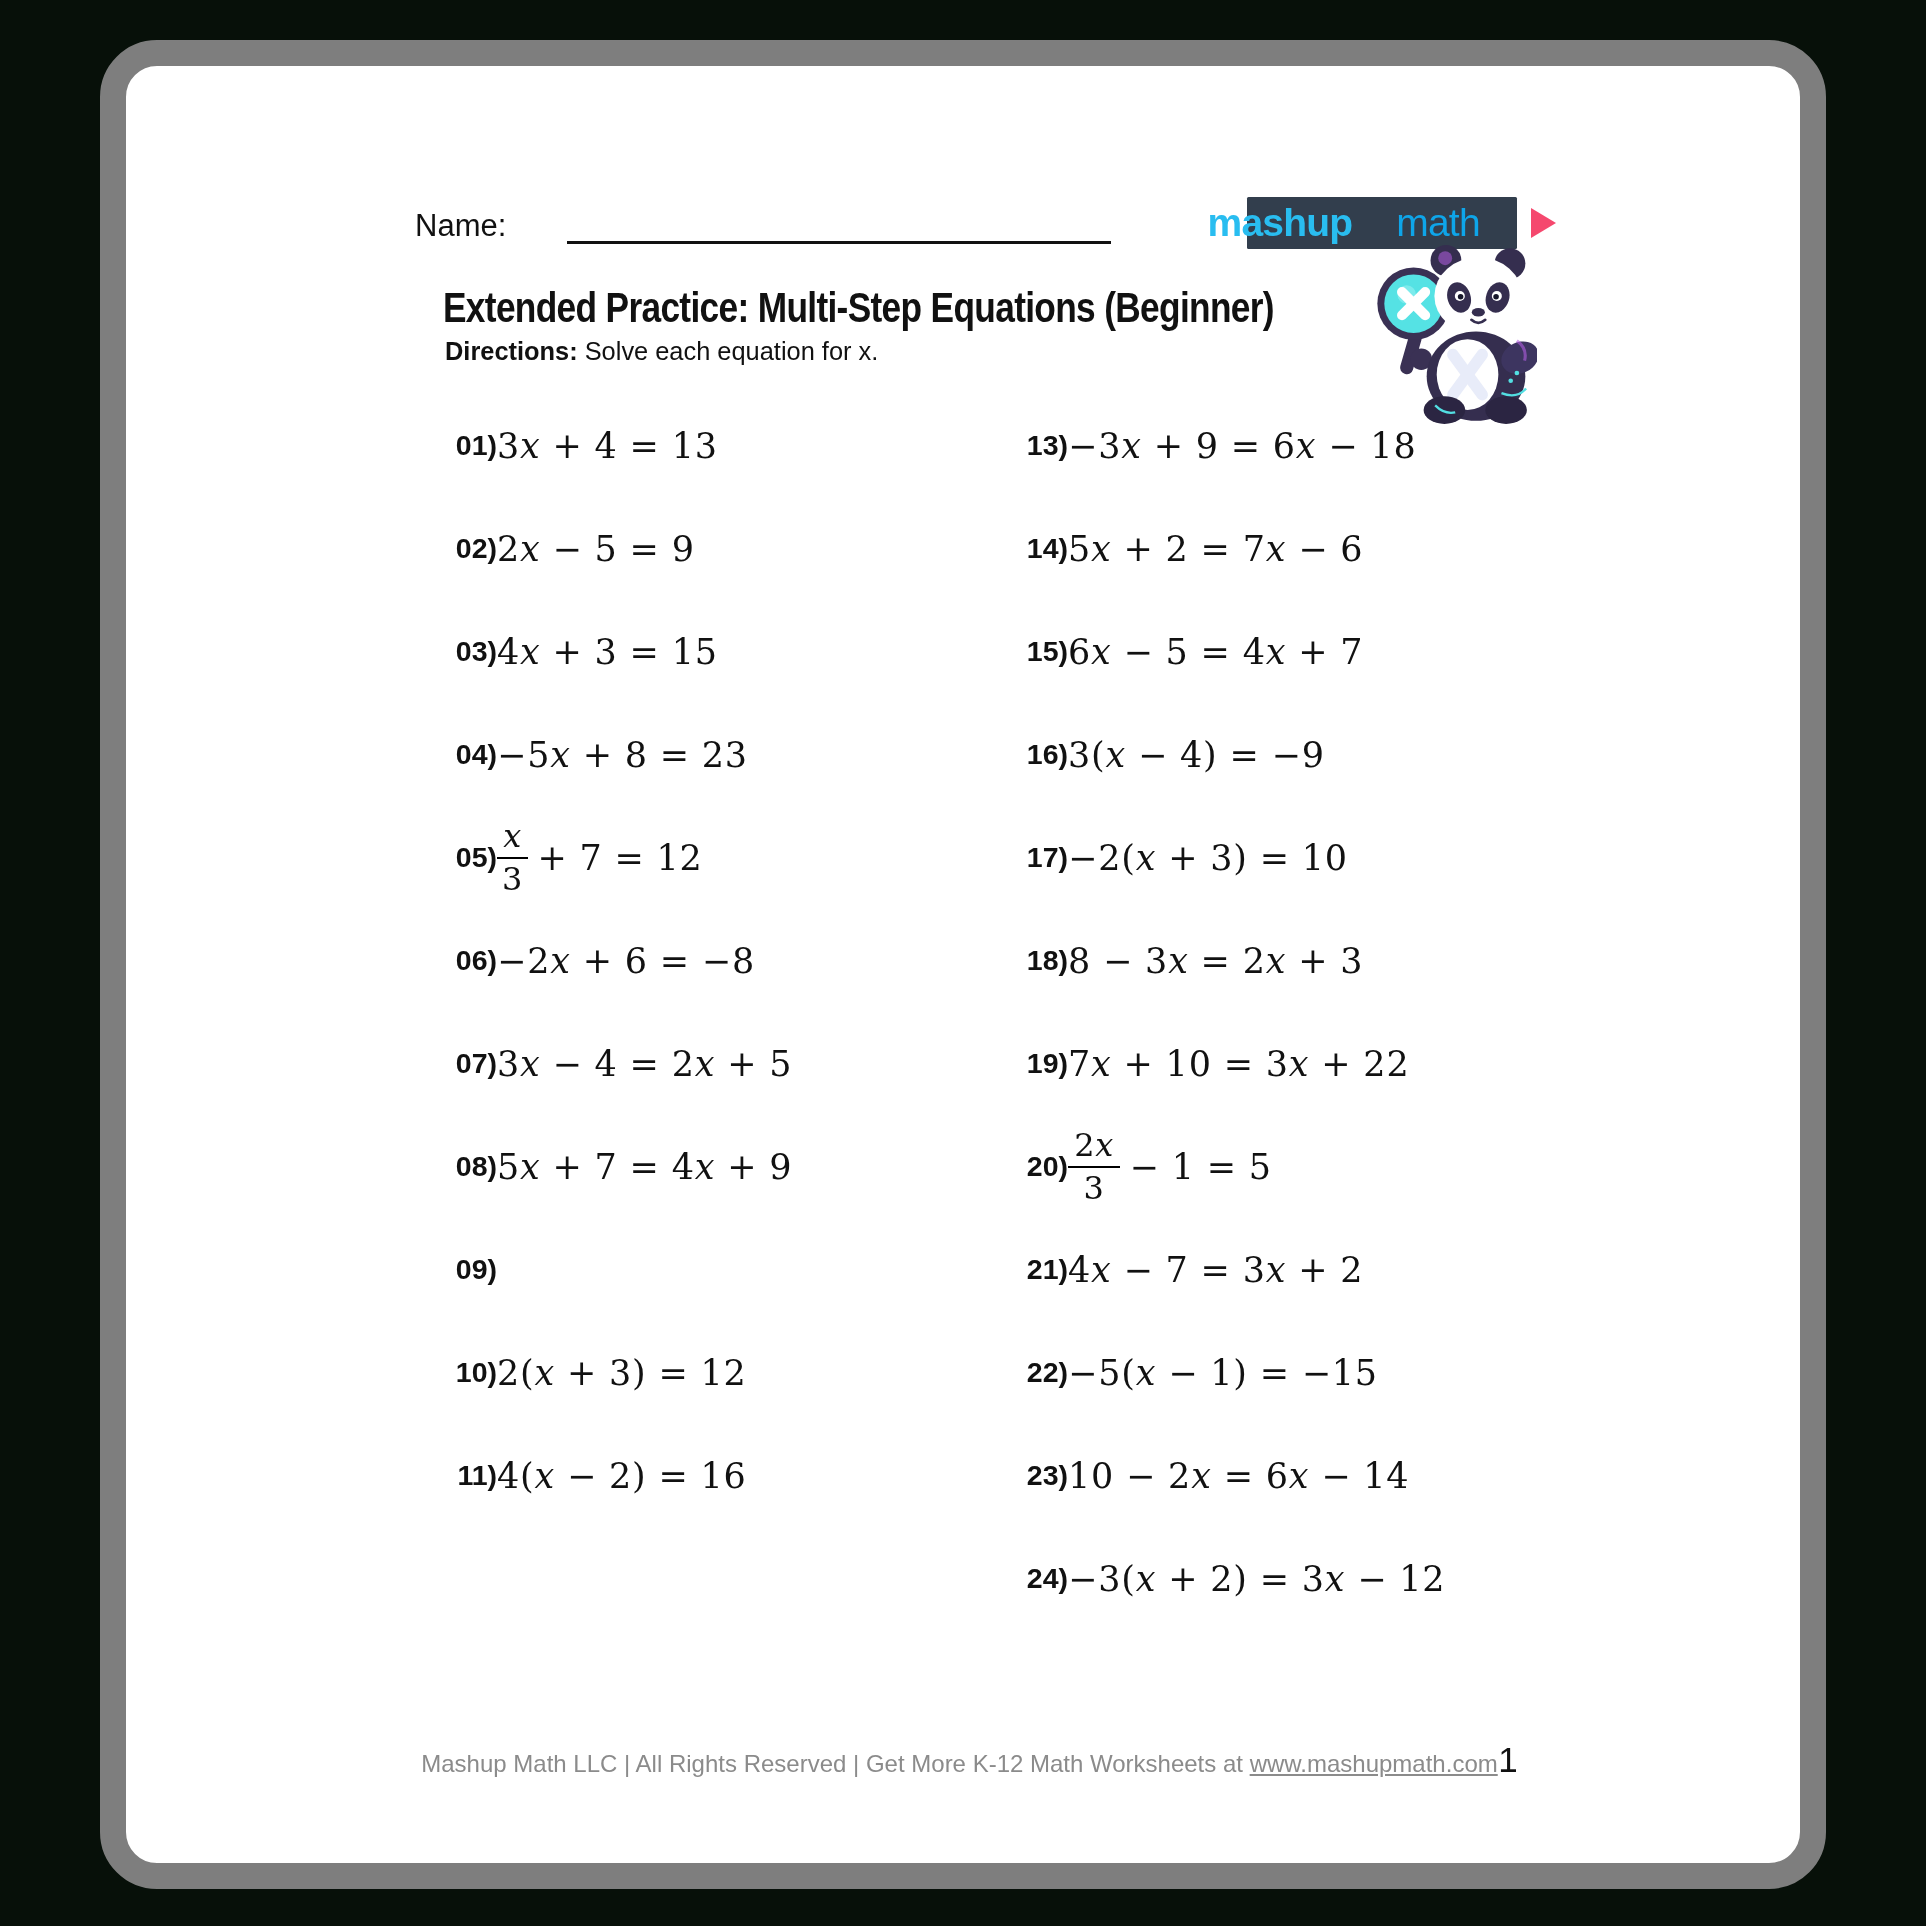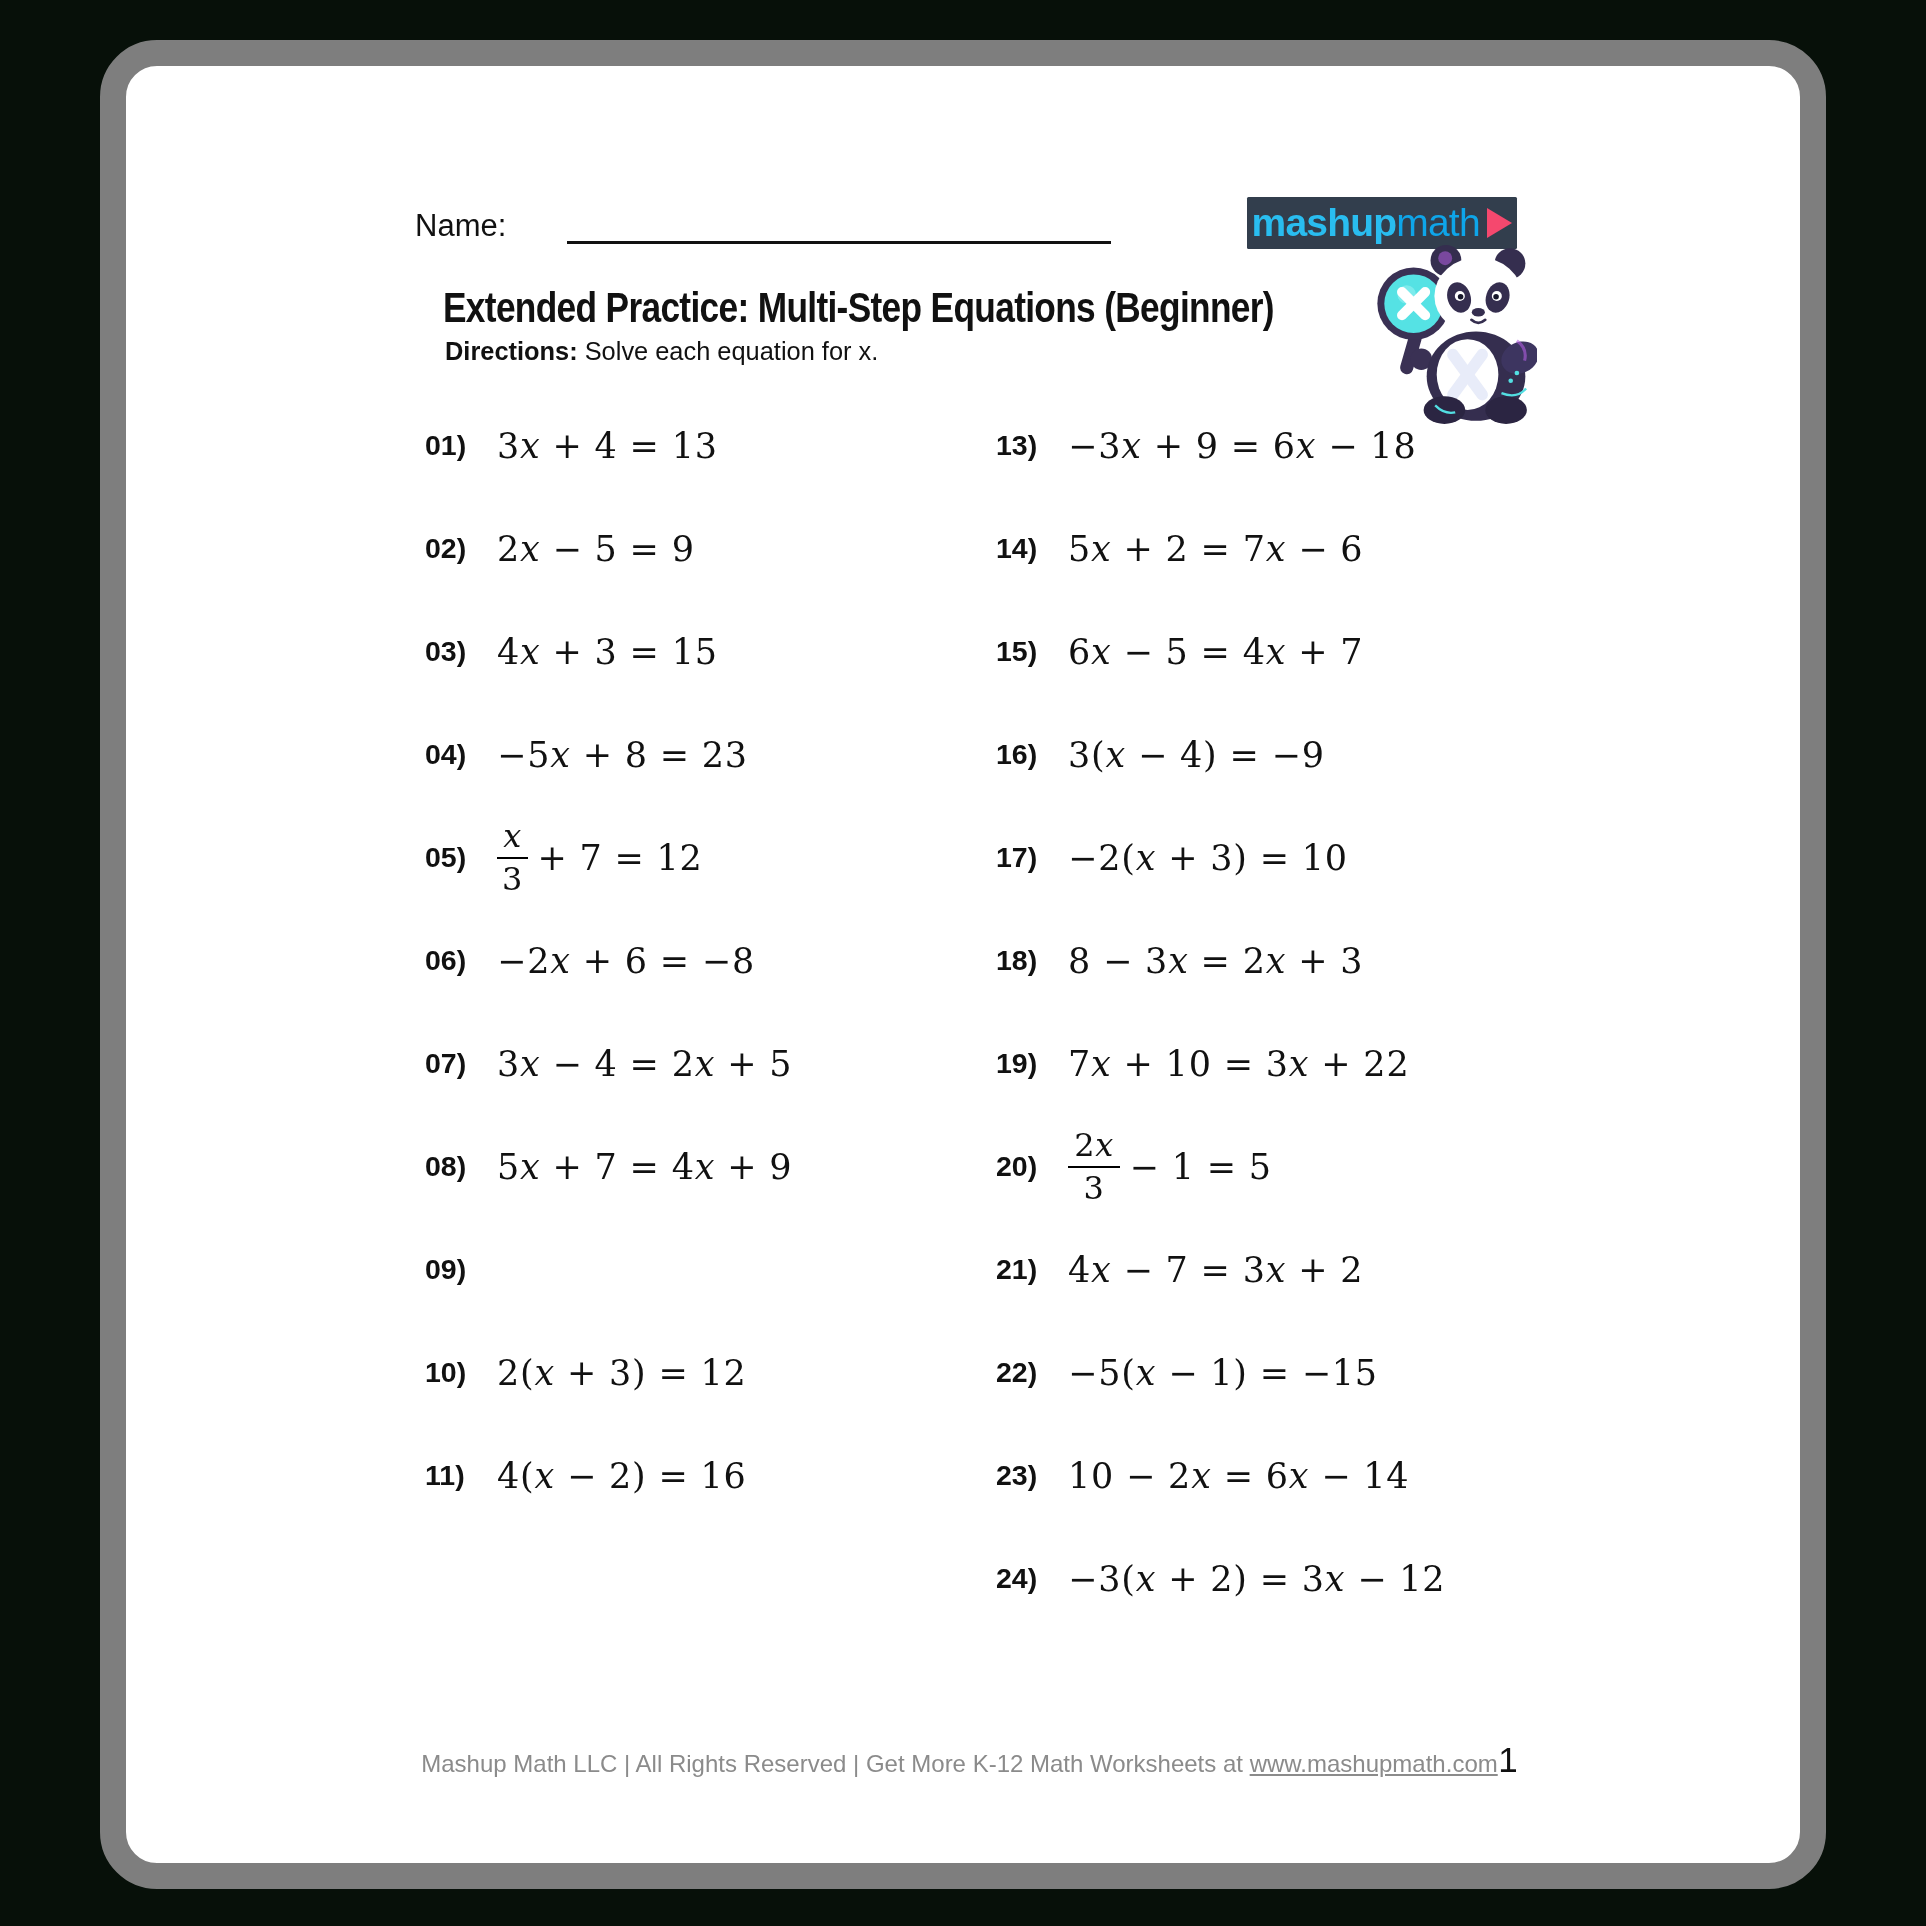--- a/index.html
+++ b/index.html
@@ -21,20 +21,21 @@
   }
   .name-label{font-size:31px;line-height:1.2;}
   .name-line{
     display:inline-block;width:544px;height:34px;margin-left:12.3px;
     border-bottom:3.9px solid #111;
   }
   .logo{
     position:absolute;left:1247px;top:197px;width:270px;height:52px;
     display:flex;align-items:center;justify-content:center;
     border-radius:1.5px;
+    gap:44px;
   }
   .logo .part1{font-weight:700;font-size:39px;letter-spacing:-0.8px;}
   .logo .part2{font-weight:400;font-size:39px;letter-spacing:-0.8px;}
   .logo .play{
     width:0;height:0;margin-left:7.7px;
     border-left:25px solid #f5486e;
     border-top:15.4px solid transparent;
     border-bottom:15.4px solid transparent;
   }
   .mascot{position:absolute;left:1358px;top:242px;width:179px;height:185px;}
@@ -42,21 +43,21 @@
     position:absolute;left:443px;top:284px;
     font-weight:700;font-size:42px;letter-spacing:-0.8px;white-space:nowrap;
     transform:scaleX(.84);transform-origin:left center;
   }
   .directions{position:absolute;left:445px;top:337px;font-size:25.4px;}
   .directions b{font-weight:700;}
   
   .col{position:absolute;top:394px;display:flex;flex-direction:column;}
   .col-left{left:425px;}
   .col-right{left:996px;}
-  .prob-row{height:103px;display:flex;align-items:center;}
+  .prob-row{height:103px;display:flex;align-items:center;text-align:right;}
   .prob-num{
     font-weight:700;font-size:28.5px;width:72px;flex:0 0 72px;
     letter-spacing:0px;
   }
   .prob-eq{
     font-family:"DejaVu Serif",serif;font-size:35px;letter-spacing:0.8px;
     white-space:nowrap;display:flex;align-items:center;
   }
   .prob-eq i{font-style:italic;}
   .frac{

